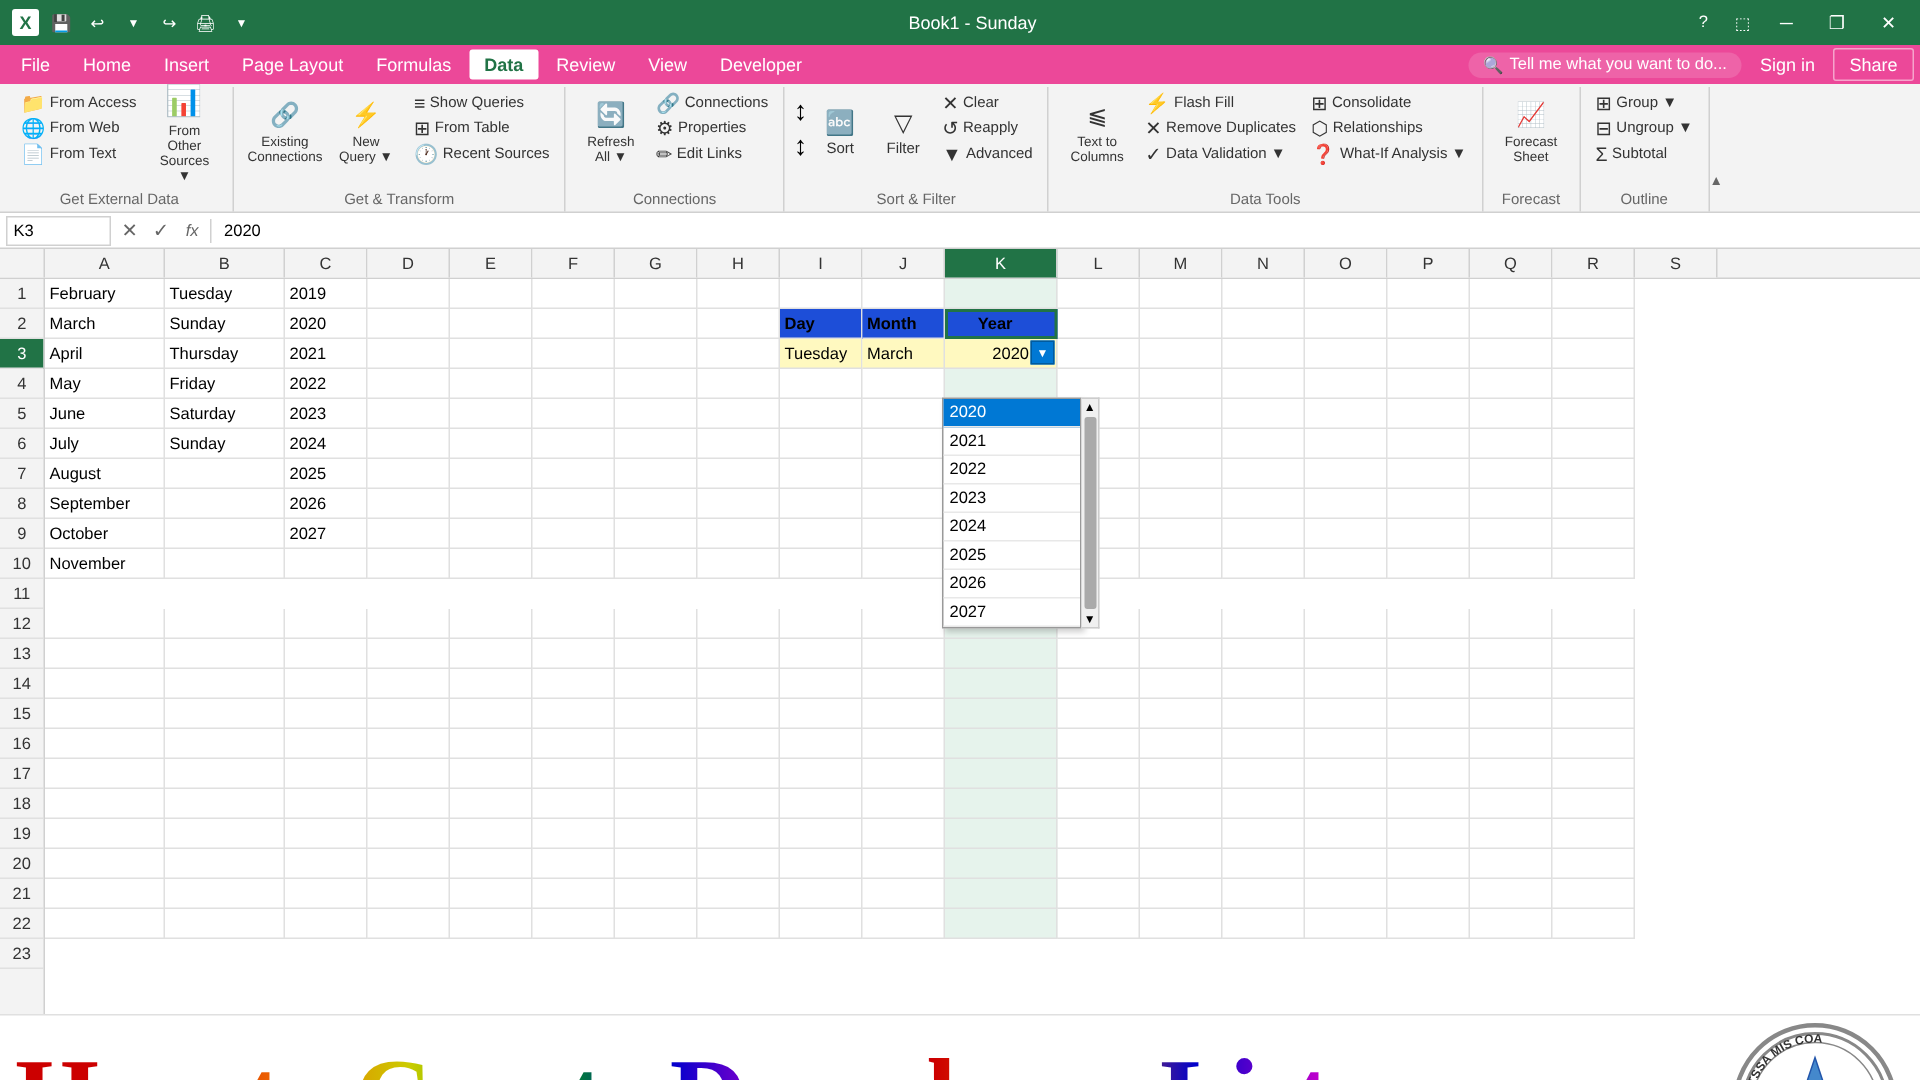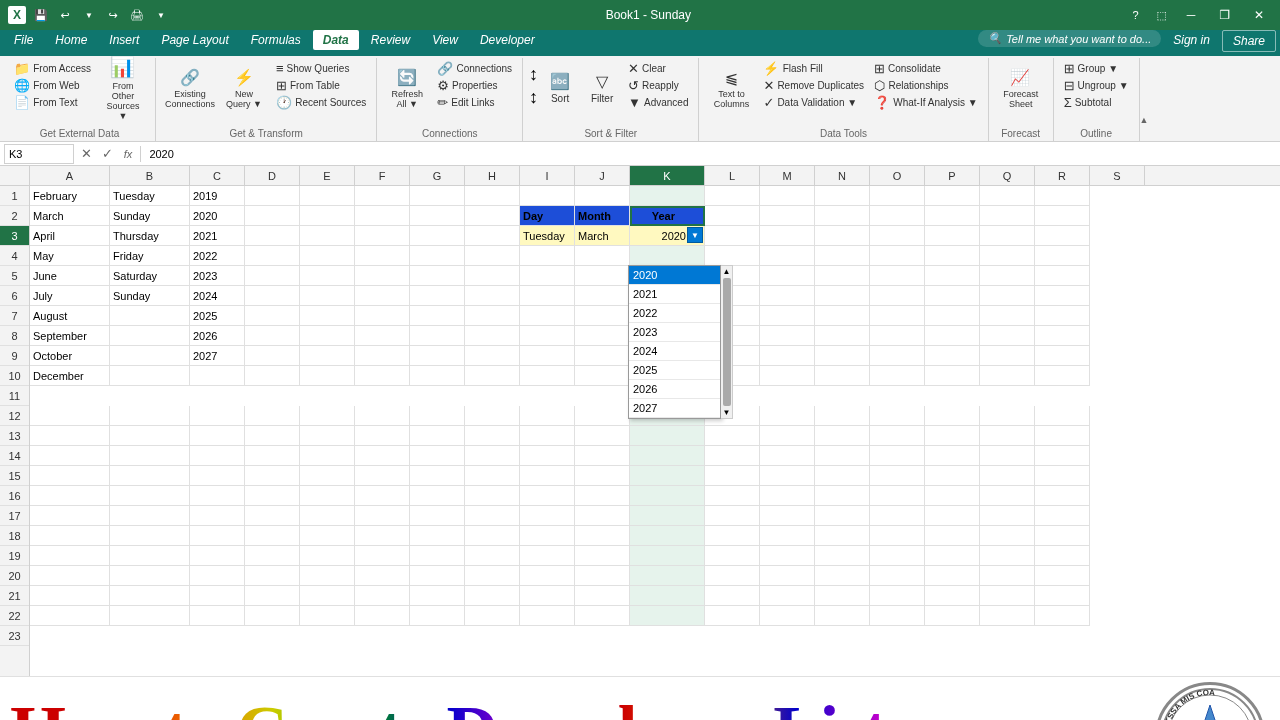--- a/index.html
+++ b/index.html
@@ -19,27 +19,26 @@
     #titlebar .center { font-size: 12px; font-weight: 400; }
     #titlebar .right { display: flex; align-items: center; gap: 8px; }
     .win-btn { color: white; font-size: 12px; padding: 2px 8px; cursor: pointer; }
 
     
     .qa-icon { width: 18px; height: 18px; display: inline-flex; align-items: center; justify-content: center; cursor: pointer; }
 
     
     #menubar {
       height: 26px;
-      background: #0f766e;
-      display: flex;
-      align-items: flex-start;
+      background: #ec4899;
+      display: flex;
+      align-items: center;
       padding: 0 4px;
       color: white;
       gap: 2px;
-      font-style: italic;
     }
     .menu-item {
       padding: 3px 10px;
       cursor: pointer;
       font-size: 12px;
       border-radius: 2px;
       color: white;
     }
     .menu-item.active { background: white; color: #217346; font-weight: 600; }
 
@@ -747,41 +746,41 @@
         <div class="cell w-col-k highlight-col"></div>
         <div class="cell w-col-l"></div>
         <div class="cell w-col-m"></div>
         <div class="cell w-col-rest"></div>
         <div class="cell w-col-rest"></div>
         <div class="cell w-col-rest"></div>
         <div class="cell w-col-rest"></div>
         <div class="cell w-col-rest"></div>
       </div>
 
-
       <div class="grid-row">
-        <div class="cell w-col-a">December</div>
+        <div class="cell w-col-a">November</div>
         <div class="cell w-col-b"></div>
         <div class="cell w-col-c"></div>
         <div class="cell w-col-d"></div>
         <div class="cell w-col-e"></div>
         <div class="cell w-col-f"></div>
         <div class="cell w-col-g"></div>
         <div class="cell w-col-h"></div>
         <div class="cell w-col-i"></div>
         <div class="cell w-col-j"></div>
         <div class="cell w-col-k highlight-col"></div>
         <div class="cell w-col-l"></div>
         <div class="cell w-col-m"></div>
         <div class="cell w-col-rest"></div>
         <div class="cell w-col-rest"></div>
         <div class="cell w-col-rest"></div>
         <div class="cell w-col-rest"></div>
         <div class="cell w-col-rest"></div>
       </div>
+
 
       <div class="grid-row" id="rows-13-23"></div>
 
       <div style="position:absolute; left:598px; top:79px; display:flex; z-index:200;">
         <div style="width:93px; border:1px solid #999; background:white; box-shadow:2px 2px 4px rgba(0,0,0,0.2);">
           <div class="dropdown-item selected-item">2020</div>
           <div class="dropdown-item">2021</div>
           <div class="dropdown-item">2022</div>
           <div class="dropdown-item">2023</div>
           <div class="dropdown-item">2024</div>

